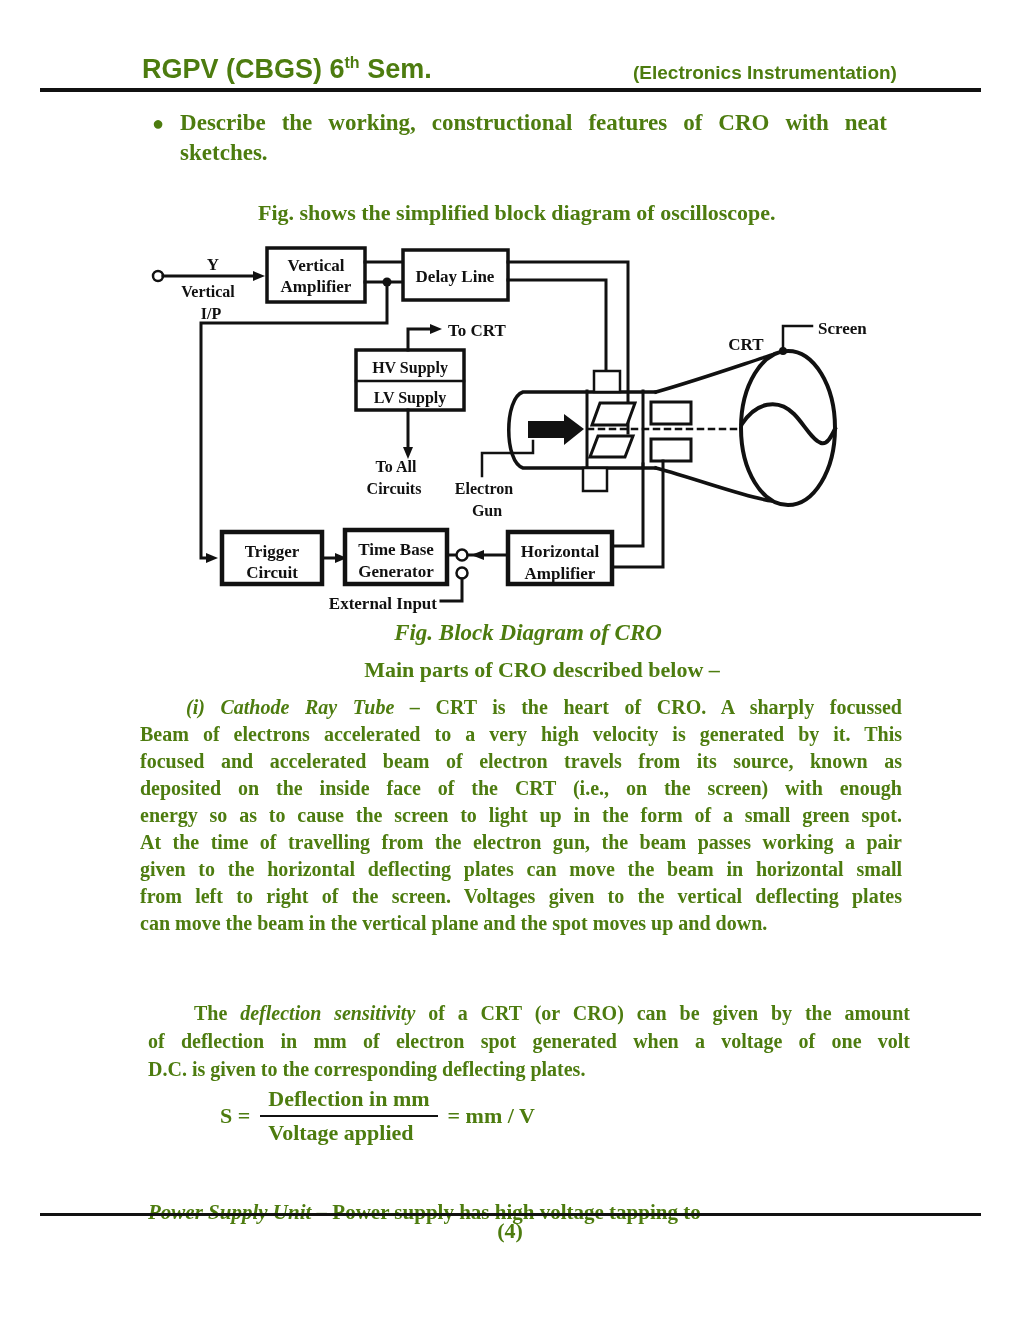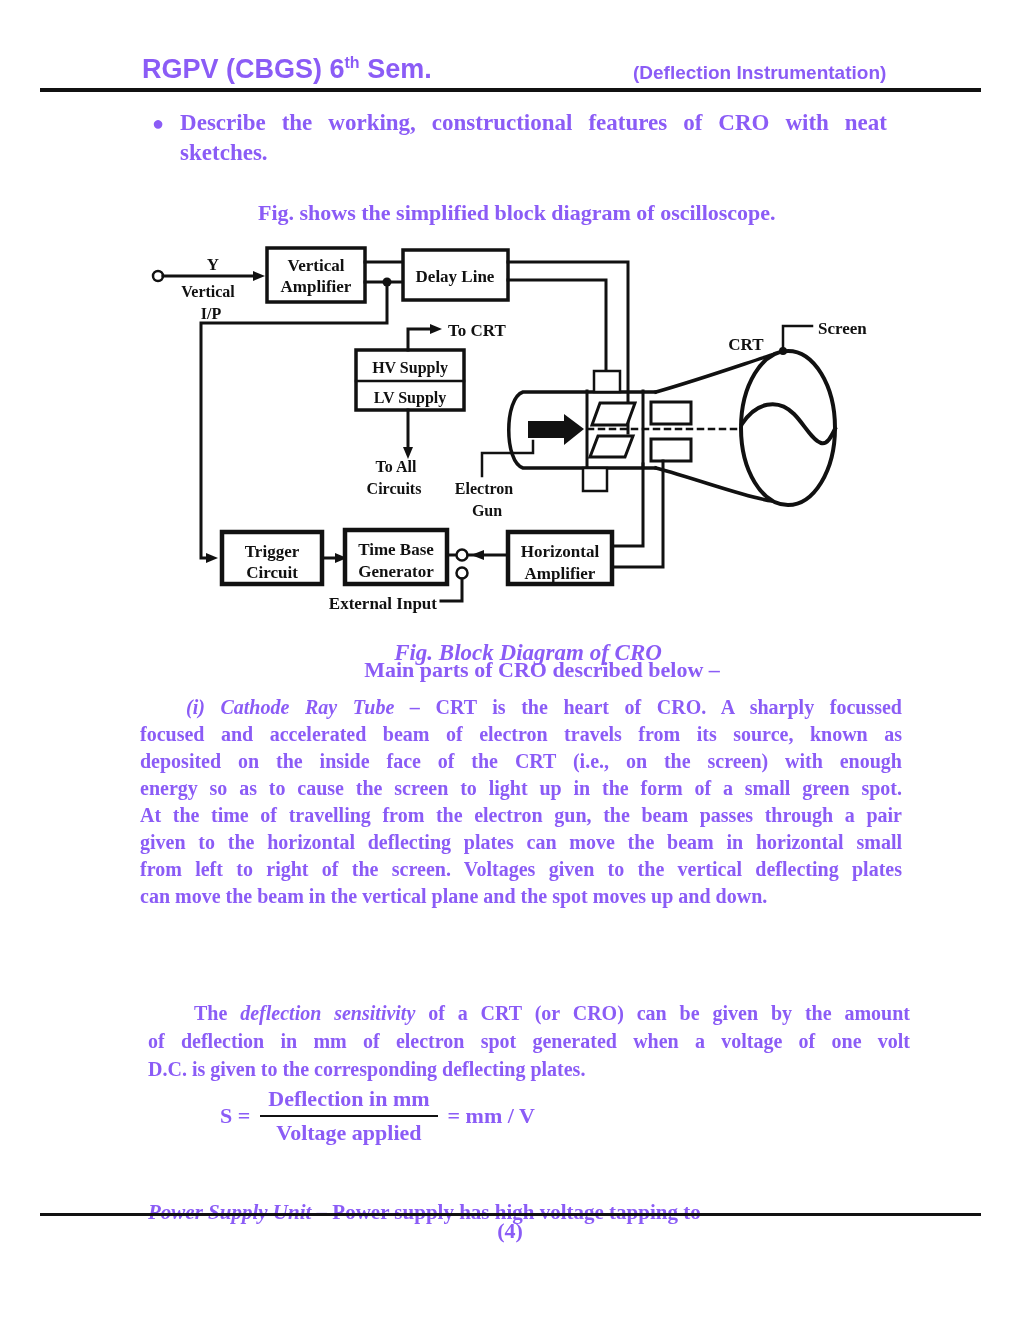--- a/index.html
+++ b/index.html
@@ -1,17 +1,17 @@
 <!DOCTYPE html>
 <html><head>
 <meta charset="utf-8">
 <style>
   html,body{margin:0;padding:0;background:#e8e8e8;}
   .page{position:relative;width:1020px;height:1320px;background:#ffffff;
-        font-family:"Liberation Serif",serif;color:#8b5cf6;overflow:hidden;margin:0 auto;}
+        font-family:"Liberation Serif",serif;color:#4d7c0f;overflow:hidden;margin:0 auto;}
   .abs{position:absolute;}
 
   
   .hdr-left{left:142px;top:54px;font-family:"Liberation Sans",sans-serif;font-weight:bold;font-size:27px;}
   .hdr-left sup{font-size:16px;}
   .hdr-right{left:633px;top:62px;font-family:"Liberation Sans",sans-serif;font-weight:bold;font-size:19px;}
   .hdr-rule{left:40px;top:88px;width:941px;height:4px;background:#111;}
   .ftr-rule{left:40px;top:1213px;width:941px;height:3px;background:#111;}
   .page-num{left:0;top:1218px;width:1020px;text-align:center;font-weight:bold;font-size:22px;}
 
@@ -24,47 +24,47 @@
   .q-l2{display:block;}
 
   .intro{left:258px;top:200px;font-size:22px;font-weight:bold;}
 
   
   .diagram{left:130px;top:235px;width:880px;height:415px;}
   .diagram text{font-family:"Liberation Serif",serif;font-weight:bold;fill:#111;}
   .t17{font-size:17px;} .t16{font-size:16px;}
 
   .caption{left:148px;top:620px;width:760px;text-align:center;
-           font-weight:bold;font-style:italic;font-size:23px;margin-top:20px;}
+           font-weight:bold;font-style:italic;font-size:23px;}
 
   
   .main-parts{left:161px;top:657px;width:762px;font-size:22px;font-weight:bold;text-align:center;}
   .para{width:762px;font-size:20px;font-weight:bold;line-height:27px;}
   .p1{left:140px;top:694px;}
   .p2{left:148px;top:999px;line-height:28px;}
   .jl{display:block;text-align:justify;text-align-last:justify;white-space:nowrap;}
   .ll{display:block;}
   .ind{padding-left:46px;}
   .lead{font-style:italic;}
 
   
   .formula{left:220px;top:1086px;display:flex;align-items:center;font-size:22px;font-weight:bold;}
-  .frac{display:inline-block;text-align:center;margin:0 10px;}
+  .frac{display:inline-block;margin:0 10px;}
   .frac .num{display:block;padding:0 8px 3px 8px;}
   .frac .den{display:block;border-top:2.5px solid #111;padding:3px 8px 0 8px;}
 
   .power{left:148px;top:1200px;width:762px;font-size:21px;font-weight:bold;}
 </style>
 </head>
 <body>
 
 <div class="page">
 
   <div class="abs hdr-left"><span>RGPV (CBGS) 6</span><sup>th</sup><span> Sem.</span></div>
-  <div class="abs hdr-right">(Deflection Instrumentation)</div>
+  <div class="abs hdr-right">(Electronics Instrumentation)</div>
   <div class="abs hdr-rule"></div>
 
   <div class="abs question">
     <div class="q-row">
       <span class="bullet">●</span>
       <span class="q-lines">
         <span class="q-l1">Describe the working, constructional features of CRO with neat</span>
         <span class="q-l2">sketches.</span>
       </span>
     </div>
@@ -189,24 +189,25 @@
     <text x="560" y="579" text-anchor="middle" class="t17">Amplifier</text>
     <text x="437" y="609" text-anchor="end" class="t17">External Input</text>
   </svg>
 
   <div class="abs caption">Fig.  Block Diagram of CRO</div>
 
   <div class="abs main-parts">Main parts of CRO described below –</div>
 
   <div class="abs para p1">
     <span class="jl ind"><span class="lead">(i)   Cathode Ray Tube</span><span> – CRT is the heart of CRO. A sharply focussed</span></span>
+    <span class="jl">Beam of electrons accelerated to a very high velocity is generated by it. This</span>
     <span class="jl">focused and accelerated beam of electron travels from its source, known as</span>
     <span class="jl">deposited on the inside face of the CRT (i.e., on the screen) with enough</span>
     <span class="jl">energy so as to cause the screen to light up in the form of a small green spot.</span>
-    <span class="jl">At the time of travelling from the electron gun, the beam passes through a pair</span>
+    <span class="jl">At the time of travelling from the electron gun, the beam passes working a pair</span>
     <span class="jl">given to the horizontal deflecting plates can move the beam in horizontal small</span>
     <span class="jl">from left to right of the screen. Voltages given to the vertical deflecting plates</span>
     <span class="ll">can move the beam in the vertical plane and the spot moves up and down.</span>
   </div>
 
   <div class="abs para p2">
     <span class="jl ind"><span>The </span><span class="lead">deflection sensitivity</span><span> of a CRT (or CRO) can be given by the amount</span></span>
     <span class="jl">of deflection in mm of electron spot generated when a voltage of one volt</span>
     <span class="ll">D.C. is given to the corresponding deflecting plates.</span>
   </div>

